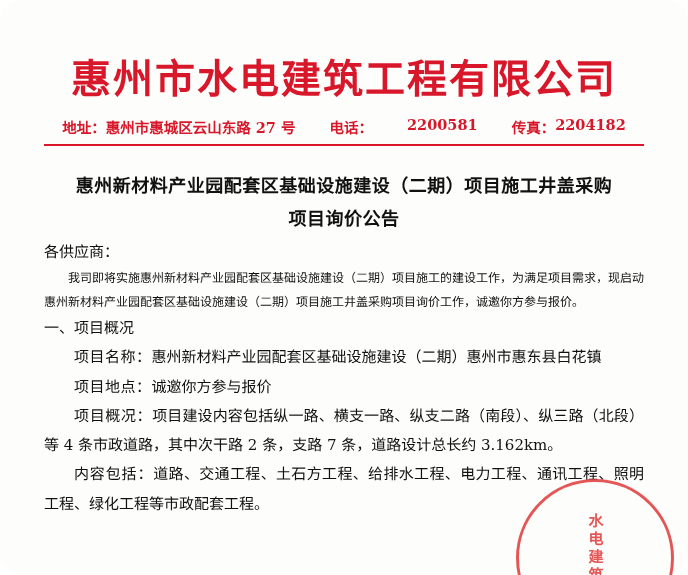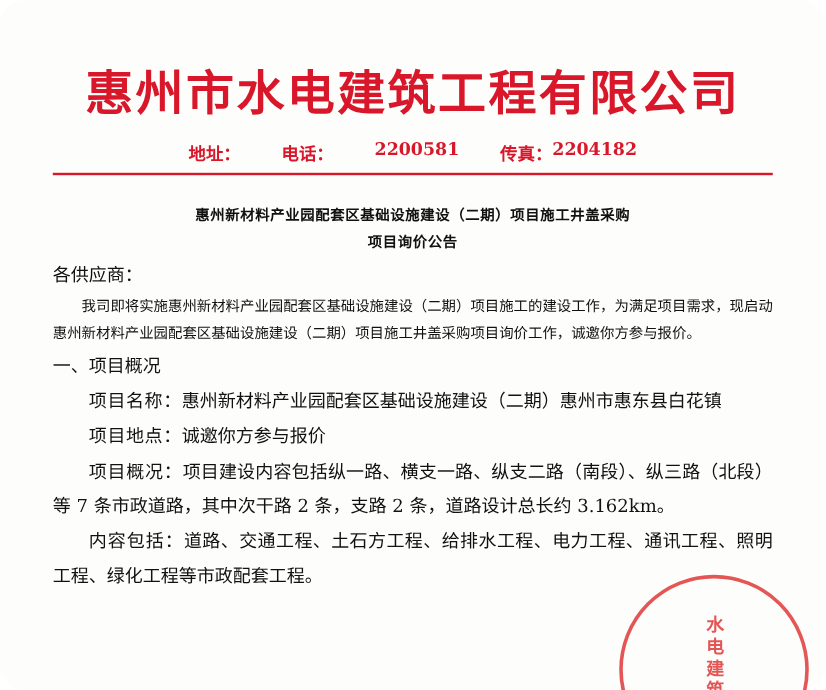--- a/index.html
+++ b/index.html
@@ -60,26 +60,26 @@
     margin-top: 7px;
     height: 2px;
     background: #d8182a;
     width: 100%;
   }
 
   
   .doc-title {
     margin-top: 22px;
     text-align: center;
-    font-size: 12px;
+    font-size: 18px;
     font-weight: bold;
     line-height: 1.95;
     letter-spacing: 0.5px;
   }
-  .doc-title .line2 { display: block; }
+  .doc-title .line2 { display: block; font-family: Liberation Mono, monospace; }
 
   
   .body-text {
     font-size: 15px;
     line-height: 1.95;
     text-align: justify;
   }
   .salutation {
     font-size: 15px;
     line-height: 1.95;
@@ -131,20 +131,21 @@
 </head>
 <body>
 
 <div class="page">
 
   <div class="letterhead">
     <div class="company-name">惠州市水电建筑工程有限公司</div>
 
     <div class="contact-row">
       <span class="seg">地址：</span>
+      <span class="seg">惠州市惠城区云山东路 27 号</span>
       <span class="sp-md"></span>
       <span class="seg">电话：</span>
       <span class="sp-md"></span>
       <span class="seg">2200581</span>
       <span class="sp-md"></span>
       <span class="seg">传真：</span>
       <span class="seg">2204182</span>
     </div>
 
     <div class="rule"></div>
@@ -165,21 +166,21 @@
 
     <p class="field-line">
       <span class="field-label">项目名称：</span><span>惠州新材料产业园配套区基础设施建设（二期）惠州市惠东县白花镇</span>
     </p>
 
     <p class="field-line">
       <span class="field-label">项目地点：</span><span>诚邀你方参与报价</span>
     </p>
 
     <p class="field-line">
-      <span class="field-label">项目概况：</span><span>项目建设内容包括纵一路、横支一路、纵支二路（南段）、纵三路（北段）等 7 条市政道路，其中次干路 2 条，支路 2 条，道路设计总长约 3.162km。</span>
+      <span class="field-label">项目概况：</span><span>项目建设内容包括纵一路、横支一路、纵支二路（南段）、纵三路（北段）等 4 条市政道路，其中次干路 2 条，支路 7 条，道路设计总长约 3.162km。</span>
     </p>
 
     <p class="field-line">
       <span class="field-label">内容包括：</span><span>道路、交通工程、土石方工程、给排水工程、电力工程、通讯工程、照明工程、绿化工程等市政配套工程。</span>
     </p>
 
   </div>
 
   <div class="seal">
     <span class="seal-text">水电建筑工</span>

